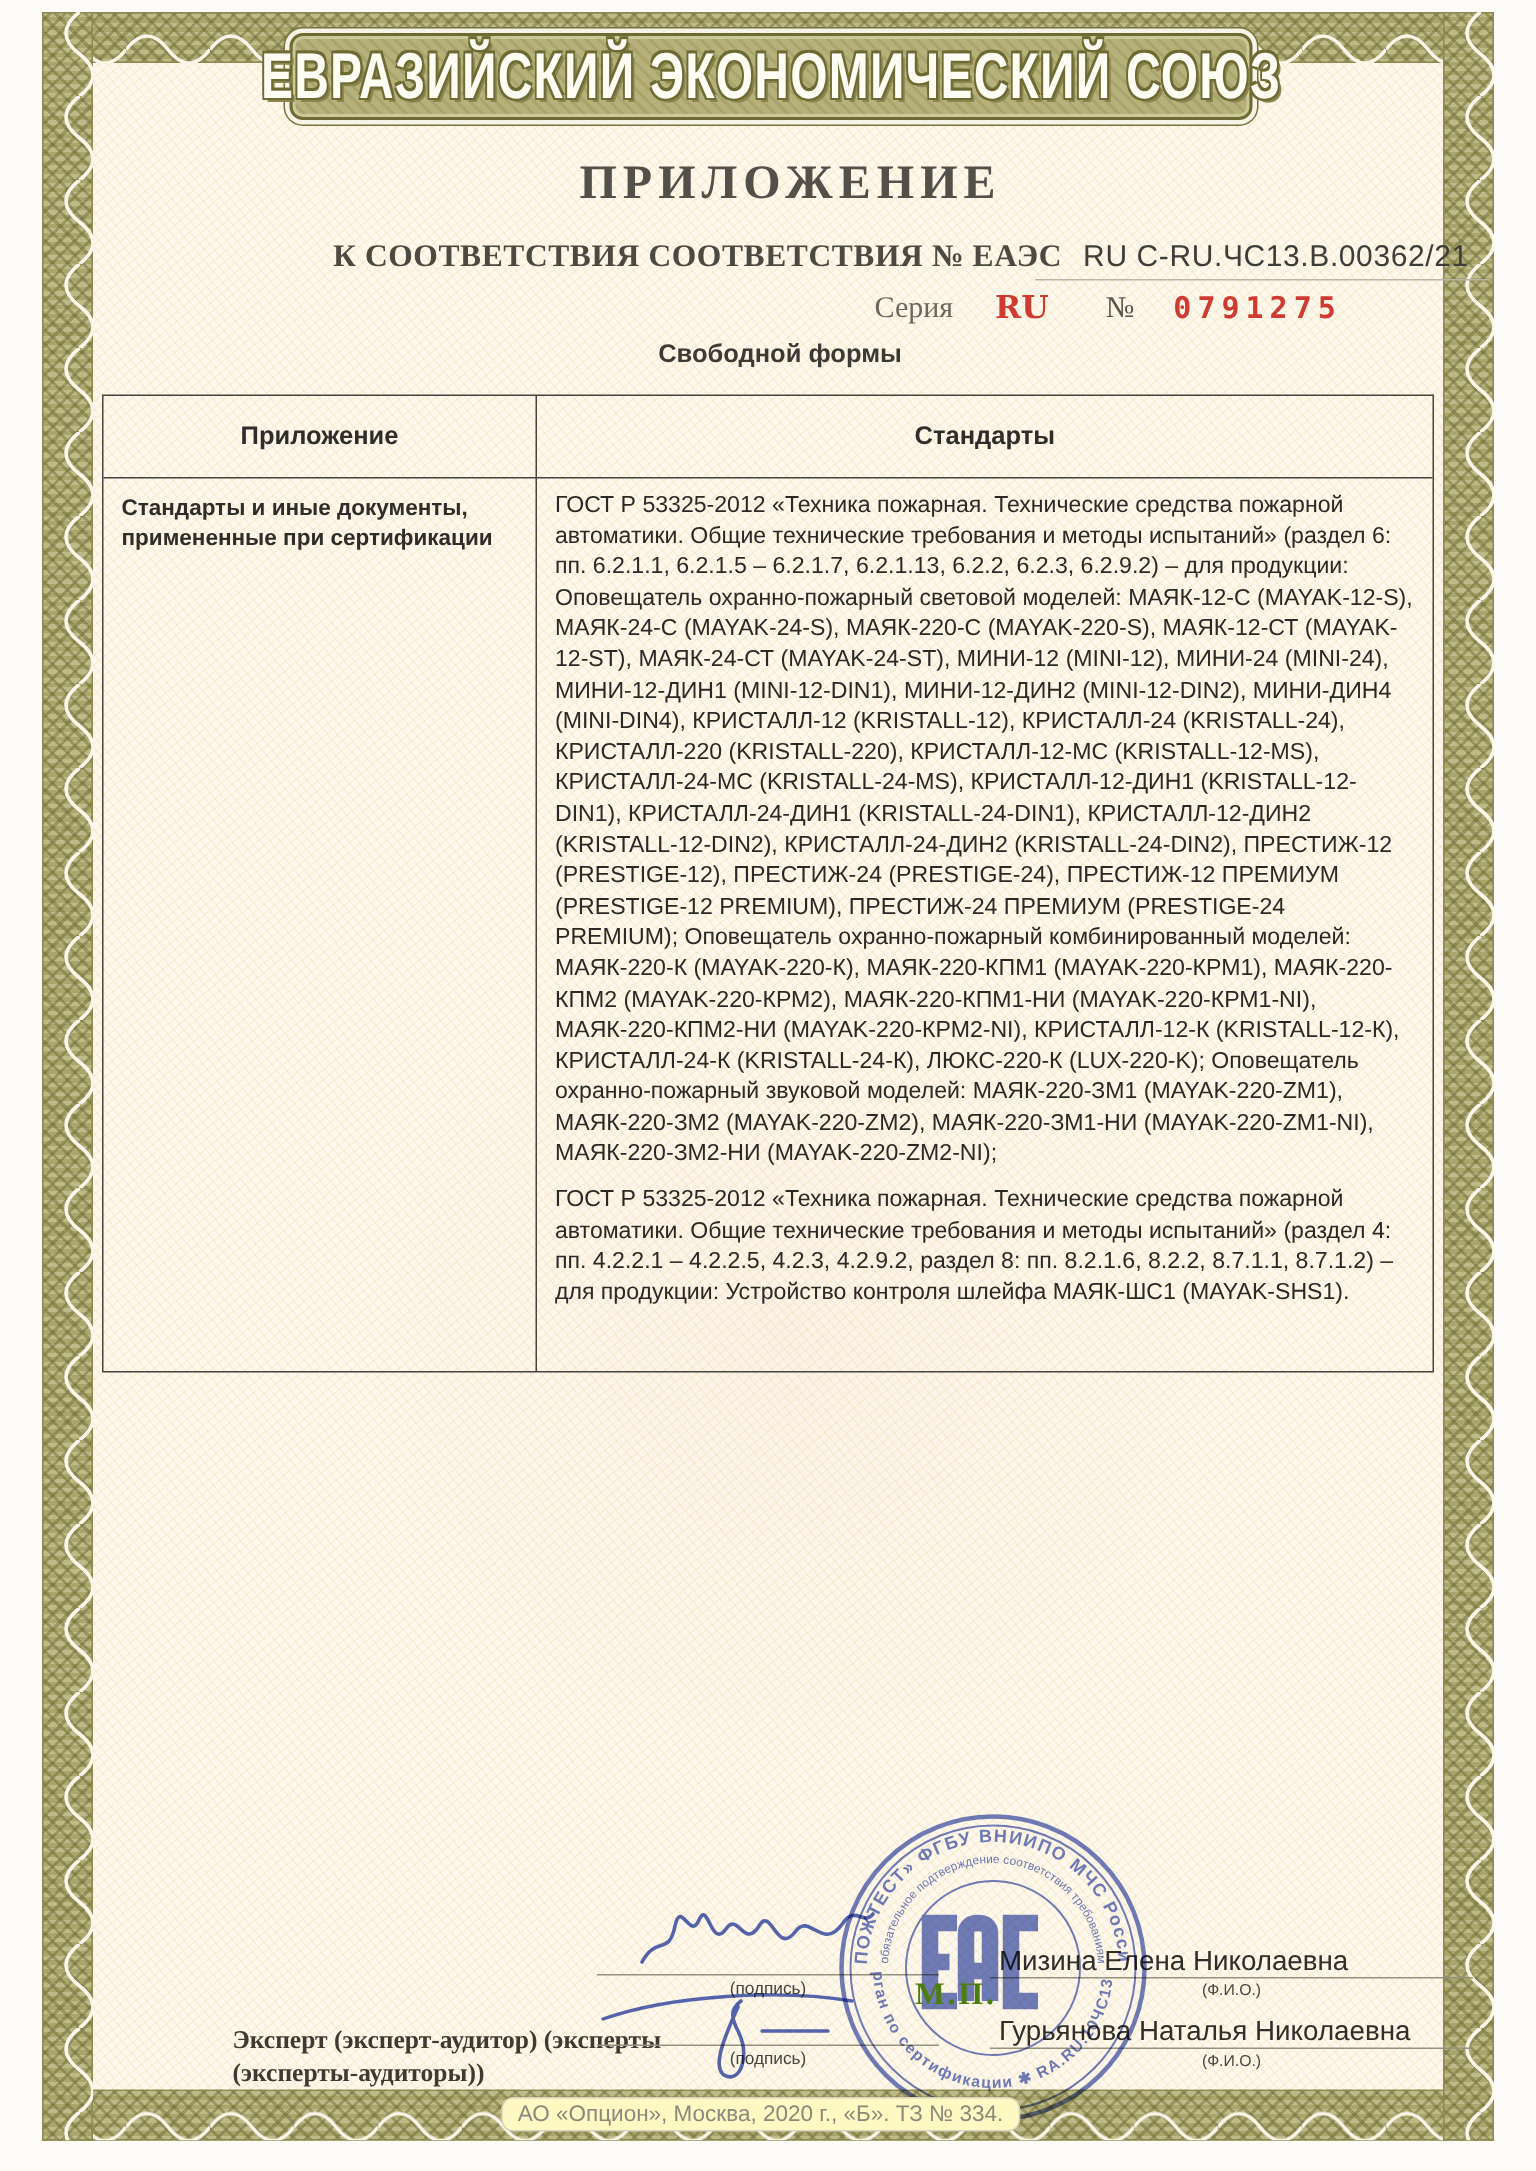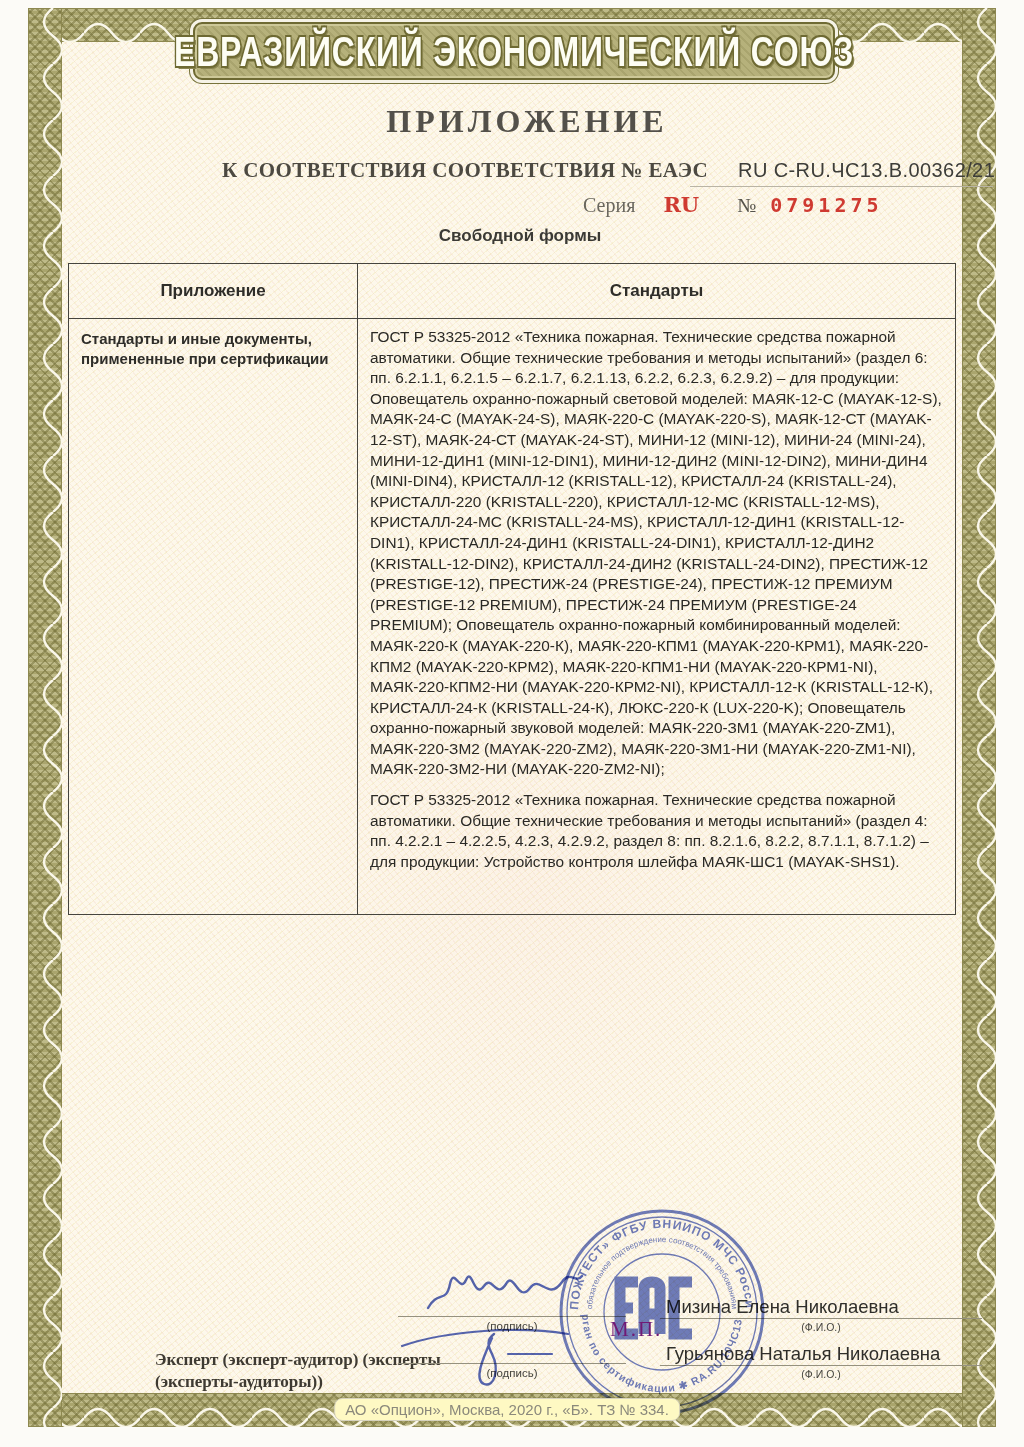--- a/index.html
+++ b/index.html
@@ -33,28 +33,28 @@
   .banner-text{display:inline-block;white-space:nowrap;transform:scaleX(.8) scaleY(1.08);
     font-family:"Liberation Sans",sans-serif;font-weight:bold;font-size:40px;letter-spacing:1px;
     color:#fdfdf3;
     text-shadow:-1.5px -1.5px 0 #6e6a33, 1.5px -1.5px 0 #6e6a33, -1.5px 1.5px 0 #6e6a33,
                 1.5px 1.5px 0 #6e6a33, 3px 3px 0 #8a8550;}
   
   .doc-title{position:absolute;left:0;top:103px;width:1054px;text-align:center;z-index:4;
     font-family:"Liberation Serif",serif;font-weight:bold;font-size:32px;letter-spacing:4px;color:#53504a;}
   .cert-line{position:absolute;left:222px;top:158px;z-index:4;white-space:nowrap;}
   .cert-label{font-family:"Liberation Serif",serif;font-weight:bold;font-size:21px;color:#4c4941;letter-spacing:.4px;}
-  .cert-number{font-family:"Liberation Sans",sans-serif;font-size:20px;color:#3d3d39;margin-left:30px;letter-spacing:.4px;}
+  .cert-number{font-family:"Liberation Sans",sans-serif;font-size:20px;color:#3d3d39;margin-left:14px;letter-spacing:.4px;}
   .cert-underline{position:absolute;left:690px;top:186px;width:303px;border-bottom:1.4px solid #b9b4a5;z-index:3;}
   .series-line{position:absolute;left:583px;top:192px;z-index:4;white-space:nowrap;display:flex;align-items:flex-end;}
   .series-label{font-family:"Liberation Serif",serif;font-size:20px;color:#6a675e;}
   .series-value{font-family:"DejaVu Serif",serif;font-weight:bold;font-size:21px;color:#cf3a31;margin-left:28px;}
   .number-sign{font-family:"Liberation Serif",serif;font-size:20px;color:#55534b;margin-left:38px;}
   .blank-number{font-family:"DejaVu Sans Mono",monospace;font-weight:bold;font-size:20px;color:#cf3a31;
-    letter-spacing:4px;margin-left:14px;}
+    letter-spacing:4px;margin-left:26px;}
   .form-note{position:absolute;left:0;top:226px;width:1040px;text-align:center;z-index:4;
     font-weight:bold;font-size:17px;color:#3b3a35;}
   
   .cert-table{position:absolute;left:68px;top:263px;width:886px;height:650px;z-index:4;
     border:1.6px solid #45443e;display:grid;grid-template-columns:289px 1fr;grid-template-rows:55px 1fr;}
   .cell{box-sizing:border-box;}
   .th{display:flex;align-items:center;justify-content:center;font-weight:bold;font-size:17px;color:#2e2d29;
       border-bottom:1.6px solid #45443e;}
   .th1{border-right:1.6px solid #45443e;}
   .td1{border-right:1.6px solid #45443e;padding:10px 12px;font-weight:bold;font-size:15px;line-height:20px;color:#2e2d29;}
@@ -76,21 +76,21 @@
   .cap-sign2{left:398px;top:1367px;width:228px;}
   .cap-fio1{left:660px;top:1321px;width:322px;font-size:10.5px;}
   .cap-fio2{left:660px;top:1368px;width:322px;font-size:10.5px;}
   .person-name{position:absolute;z-index:4;font-size:18.5px;color:#2f2e2a;white-space:nowrap;}
   .name1{left:666px;top:1296px;}
   .name2{left:666px;top:1343px;}
   
   .stamp{position:absolute;left:552px;top:1202px;width:220px;height:220px;z-index:5;
          opacity:.88;mix-blend-mode:multiply;}
   .mp-caption{position:absolute;left:610px;top:1317px;z-index:6;font-family:"Liberation Serif",serif;
-    font-weight:normal;font-size:21px;letter-spacing:2px;color:#701a75;}
+    font-weight:bold;font-size:21px;letter-spacing:2px;color:#4d7c0f;}
   .handsig{position:absolute;z-index:5;mix-blend-mode:multiply;}
   .handsig1{left:420px;top:1258px;}
   .handsig2{left:396px;top:1318px;}
   
   .imprint{position:absolute;left:507px;top:1398px;transform:translateX(-50%);z-index:6;
     background:#fef9c3;border:1px solid #d6d2bd;border-radius:8px;padding:2px 10px;
     font-size:15px;color:#8b897c;white-space:nowrap;}
 </style>
 </head>
 <body>

